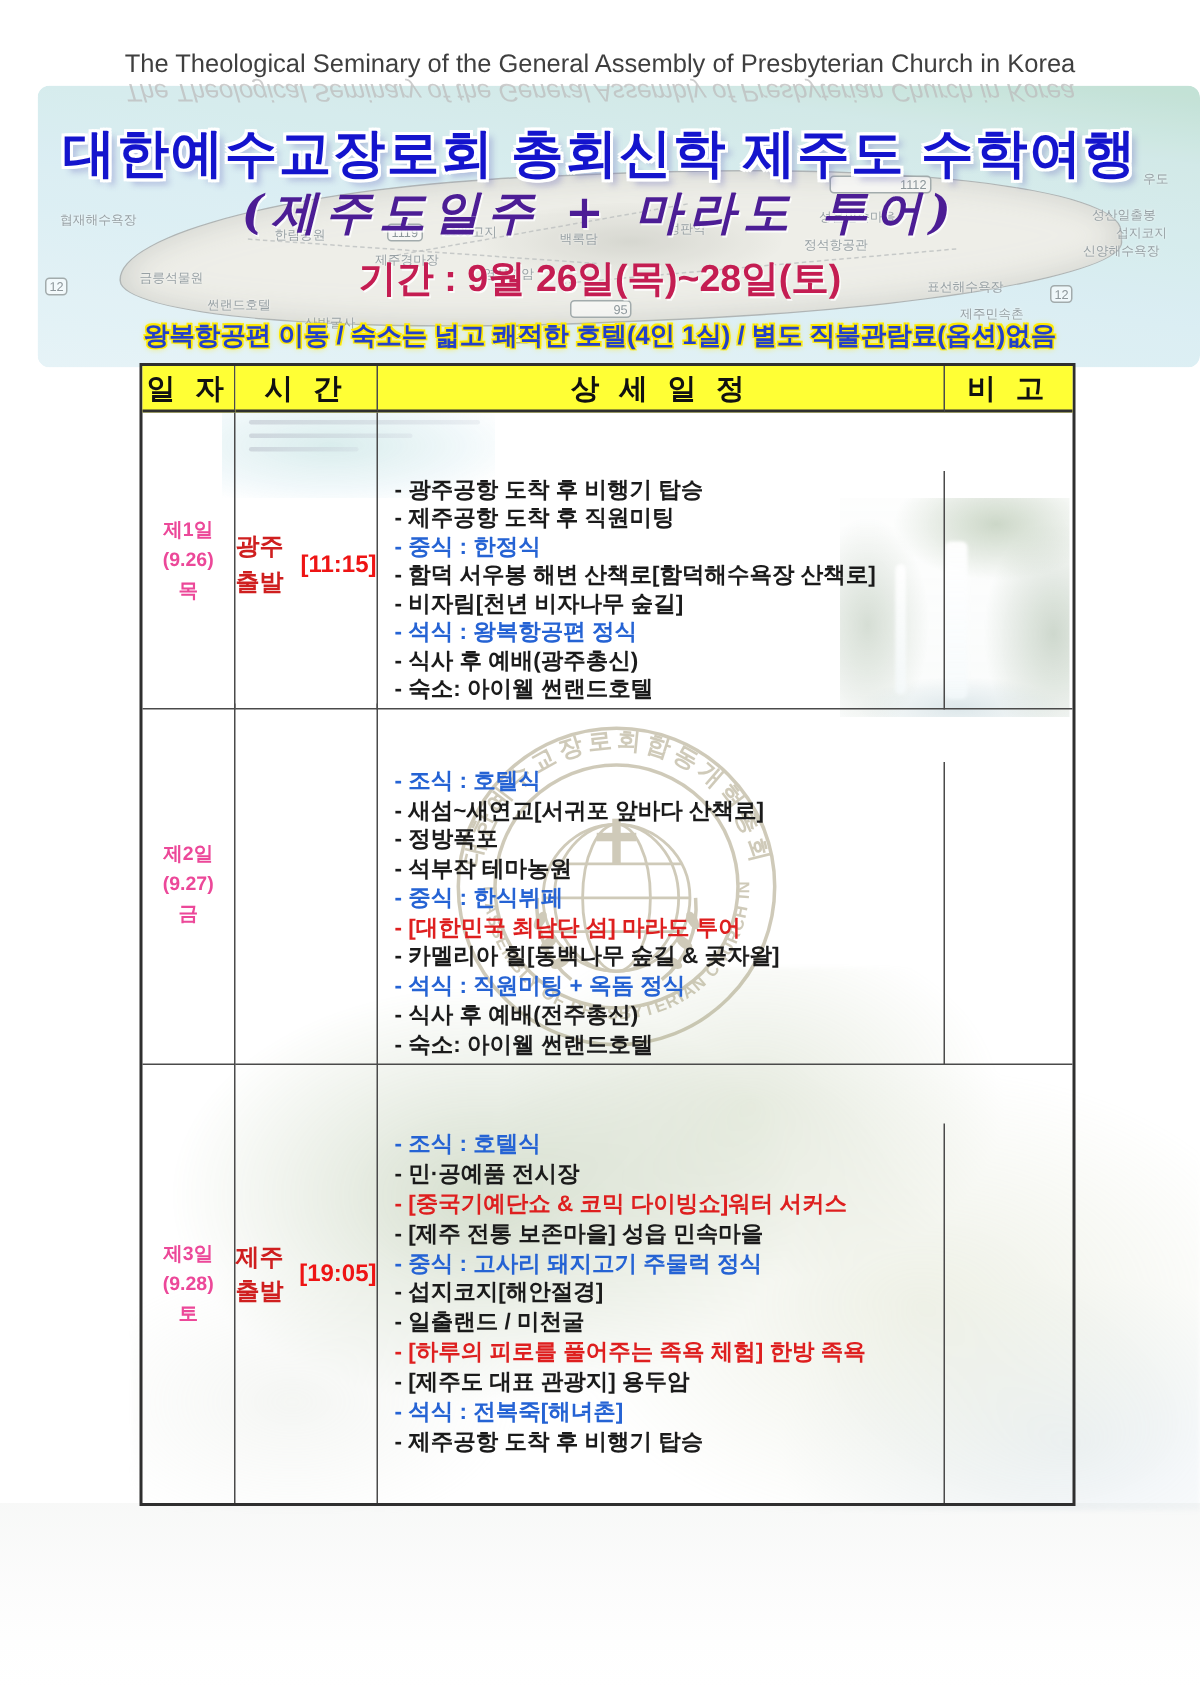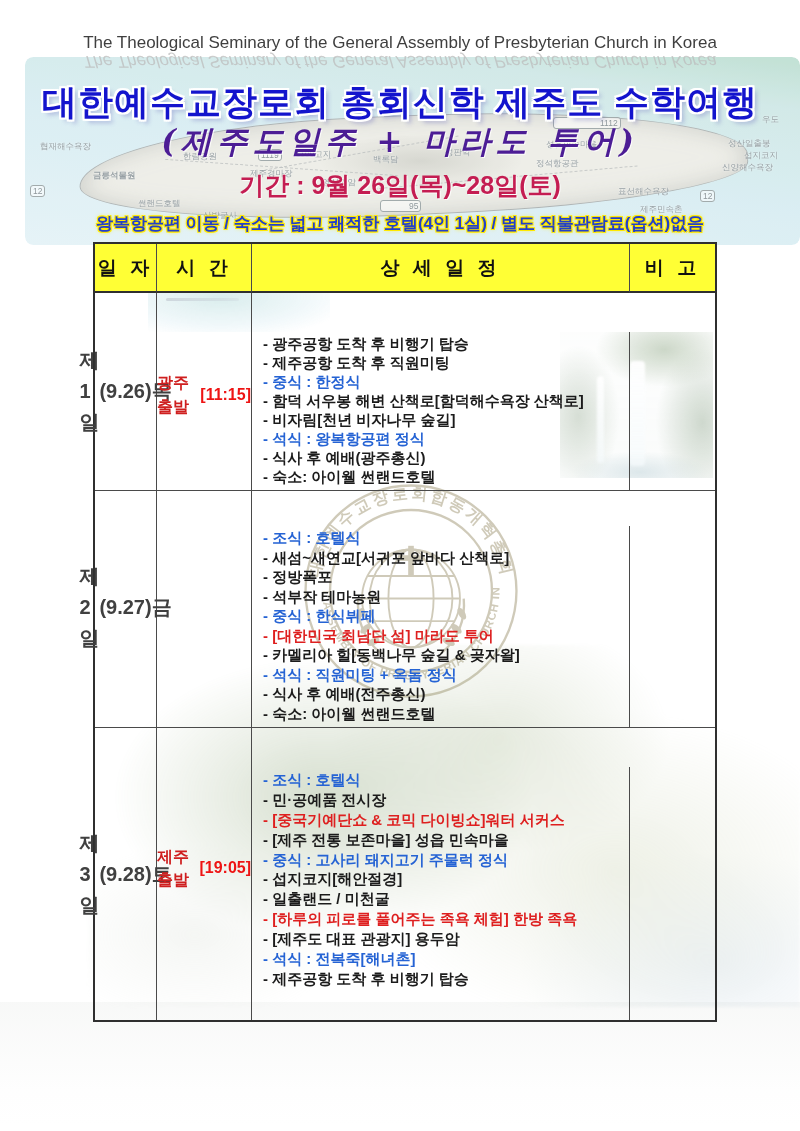--- a/index.html
+++ b/index.html
@@ -103,28 +103,28 @@
   }
   
   .itable{
     position:absolute; left:93px; top:242px; width:620px; z-index:2;
     border:2px solid #2f2f2f; background:transparent;
   }
   .trow{display:grid; grid-template-columns:62px 95px 378px 85px;}
   .cell{border-right:1px solid #4a4a4a; border-bottom:1px solid #4a4a4a; box-sizing:border-box; min-width:0;}
   .trow .cell:last-child{border-right:none;}
   .trow:last-child .cell{border-bottom:none;}
-  .head-row{height:49px;}
+  .head-row{height:31px;}
   .head-cell{
     background:#ffff35; display:flex; align-items:center; justify-content:center;
     font-size:19px; font-weight:bold; color:#111; letter-spacing:4px;
     border-bottom:2px solid #2f2f2f;
   }
-  .date-cell{display:flex; flex-direction:row; align-items:center; justify-content:center;
-    font-size:20px; font-weight:bold; color:#404040; line-height:1.55;}
+  .date-cell{display:flex; flex-direction:column; align-items:center; justify-content:center;
+    font-size:13px; font-weight:bold; color:#ec4899; line-height:1.55;}
   .time-cell{display:flex; flex-direction:row; align-items:center;
     font-size:16px; font-weight:bold; line-height:1.45;}
   .time-cell.align-top{justify-content:flex-start; padding-top:6px;}
   .time-cell.align-bottom{justify-content:flex-end; padding-bottom:12px;}
   .dep-label{color:#cf1f1f;}
   .dep-time{color:#ee1414;}
   .detail-cell{display:flex; flex-direction:column; justify-content:space-evenly;
     padding:3px 4px 3px 11px; font-size:15px; font-weight:bold;margin-top:39px;}
   .detail-cell.day3{padding-bottom:30px;}
   .sched-line{white-space:nowrap;}
@@ -145,21 +145,21 @@
     <div class="road road2"></div>
     <div class="road road3"></div>
   </div>
   <div class="bg" style="position:absolute;inset:0;z-index:1;pointer-events:none;" id="map-labels">
       <span class="map-label" style="left: 762px; top: 114px;">우도</span>
       <span class="map-label" style="left: 728px; top: 138px;">성산일출봉</span>
       <span class="map-label" style="left: 744px; top: 150px;">섭지코지</span>
       <span class="map-label" style="left: 722px; top: 162px;">신양해수욕장</span>
       <span class="map-label" style="left: 40px; top: 141px;">협재해수욕장</span>
       <span class="map-label" style="left: 183px; top: 151px;">한림공원</span>
-      <span class="map-label" style="left: 93px; top: 170px; font-weight: bold;">금릉석물원</span>
+      <span class="map-label" style="left: 93px; top: 180px;">금릉석물원</span>
       <span class="map-label" style="left: 138px; top: 198px;">썬랜드호텔</span>
       <span class="map-label" style="left: 203px; top: 210px;">산방굴사</span>
       <span class="map-label badge" style="left: 258px; top: 149px;">1119</span>
       <span class="map-label" style="left: 296px; top: 149px;">1100고지</span>
       <span class="map-label" style="left: 250px; top: 168px;">제주경마장</span>
       <span class="map-label" style="left: 322px; top: 177px;">영실기암</span>
       <span class="map-label" style="left: 373px; top: 154px;">백록담</span>
       <span class="map-label" style="left: 445px; top: 147px;">성판악</span>
       <span class="map-label" style="left: 536px; top: 158px;">정석항공관</span>
       <span class="map-label" style="left: 546px; top: 139px;">성읍민속마을</span>

